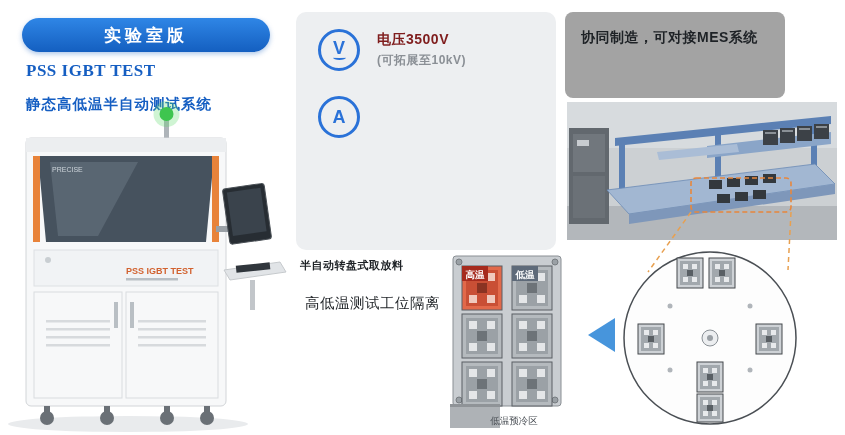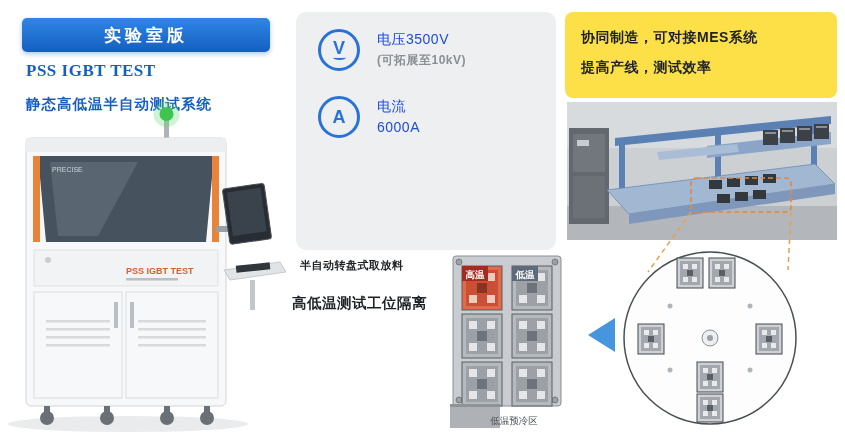--- a/index.html
+++ b/index.html
@@ -1,21 +1,21 @@
 <!DOCTYPE html>
 <html><head>
 <meta charset="utf-8">
 <style>
   *{margin:0;padding:0;box-sizing:border-box}
   html,body{background:#fff}
   body{font-family:"Liberation Sans",sans-serif}
   .canvas{position:relative;width:845px;height:435px;background:#fff;overflow:hidden}
 
   
-  .badge{position:absolute;left:22px;top:18px;width:248px;height:34px;border-radius:5px;
+  .badge{position:absolute;left:22px;top:18px;width:248px;height:34px;border-radius:17px;
     background:linear-gradient(180deg,#2f86e6,#145fc0);color:#fff;font-size:17px;font-weight:bold;
     letter-spacing:4px;display:flex;align-items:center;justify-content:center;
     box-shadow:0 2px 5px rgba(20,95,192,.35)}
   .title{position:absolute;left:26px;top:61px;color:#155ec2;font-weight:bold;
     font-family:"Liberation Serif",serif}
   .title .t1{font-size:17px;letter-spacing:.5px}
   .title .t2{font-size:14.5px;margin-top:14px;letter-spacing:1px}
   .machine-svg{position:absolute;left:0;top:94px;width:290px;height:341px}
 
   
@@ -28,34 +28,34 @@
   .spec-sym{line-height:16px}
   .v-wave{width:13px;height:5px;border-bottom:2px solid #2a72d8;border-radius:60%;margin-top:-1px}
   .spec-icon.therm{border:none;position:relative}
   .therm .stem{position:absolute;left:12px;top:1px;width:11px;height:25px;border:2.5px solid #2a72d8;
     border-radius:5px 5px 2px 2px;background:#edeff1}
   .therm .bulb{position:absolute;left:8px;top:22px;width:19px;height:19px;border:2.5px solid #2a72d8;
     border-radius:50%;background:#edeff1}
   .therm .tick1,.therm .tick2{position:absolute;left:28px;width:9px;height:2.5px;background:#2a72d8;border-radius:1px}
   .therm .tick1{top:5px}.therm .tick2{top:11px}
   .spec-text{margin-left:17px}
-  .spec-l1,.spec-l2{font-size:14px;font-weight:normal;color:#1d4ed8;line-height:21px;letter-spacing:.5px}
+  .spec-l1,.spec-l2{font-size:14px;font-weight:bold;color:#7f1d1d;line-height:21px;letter-spacing:.5px}
   .spec-l2.sub{font-size:12px;color:#8a8f95;font-weight:bold}
 
   
-  .mes-panel{position:absolute;left:565px;top:12px;width:272px;height:86px;background:#fde047;
+  .mes-panel{position:absolute;left:565px;top:12px;width:220px;height:86px;background:#a3a3a3;
     border-radius:8px;padding:17px 16px;font-size:14px;color:#1e2226;font-weight:bold;letter-spacing:.5px}
   .mes-panel .m1{margin-bottom:12px}
   .cad-svg{position:absolute;left:567px;top:102px;width:270px;height:138px}
   .callout-svg{position:absolute;left:567px;top:210px;width:271px;height:64px;pointer-events:none;z-index:5}
   .turntable-svg{position:absolute;left:620px;top:246px;width:180px;height:184px}
 
   
   .turn-text1{position:absolute;left:300px;top:258px;font-size:11px;font-weight:bold;color:#1e2226;letter-spacing:.5px}
-  .turn-text2{position:absolute;left:292px;top:294px;font-size:14.5px;font-weight:bold;color:#1e2226;letter-spacing:.5px}
+  .turn-text2{position:absolute;left:305px;top:294px;font-size:14.5px;font-weight:normal;color:#1e2226;letter-spacing:.5px}
   .plate-svg{position:absolute;left:450px;top:252px;width:114px;height:178px}
   .arrow-left{position:absolute;left:588px;top:318px;width:0;height:0;
     border-top:17px solid transparent;border-bottom:17px solid transparent;border-right:27px solid #4795dc}
 </style>
 </head>
 <body>
 
 <div class="canvas">
 
   <div class="badge">实验室版</div>
@@ -133,30 +133,25 @@
       </div>
       <div class="spec-text">
         <div class="spec-l1">电压3500V</div>
         <div class="spec-l2 sub">(可拓展至10kV)</div>
       </div>
     </div>
     <div class="spec-item">
       <div class="spec-icon">
         <span class="spec-sym">A</span>
       </div>
-      <div class="spec-text">
-        <div class="spec-l1">电流</div>
-        <div class="spec-l2">6000A</div>
-      </div>
     </div>
   </div>
 
   <div class="mes-panel">
     <div class="m1">协同制造，可对接MES系统</div>
-    <div class="m2">提高产线，测试效率</div>
   </div>
 
   <svg class="cad-svg" viewBox="0 0 270 138" preserveAspectRatio="none">
     <rect x="0" y="0" width="270" height="138" fill="#ccd0d3"></rect>
     <rect x="0" y="0" width="270" height="46" fill="#d7dbde"></rect>
     <rect x="0" y="104" width="270" height="34" fill="#b3b7bb"></rect>
     <g>
       <rect x="2" y="26" width="40" height="96" fill="#62686e"></rect>
       <rect x="6" y="32" width="32" height="38" fill="#71777d"></rect>
       <rect x="6" y="74" width="32" height="42" fill="#6b7177"></rect>

